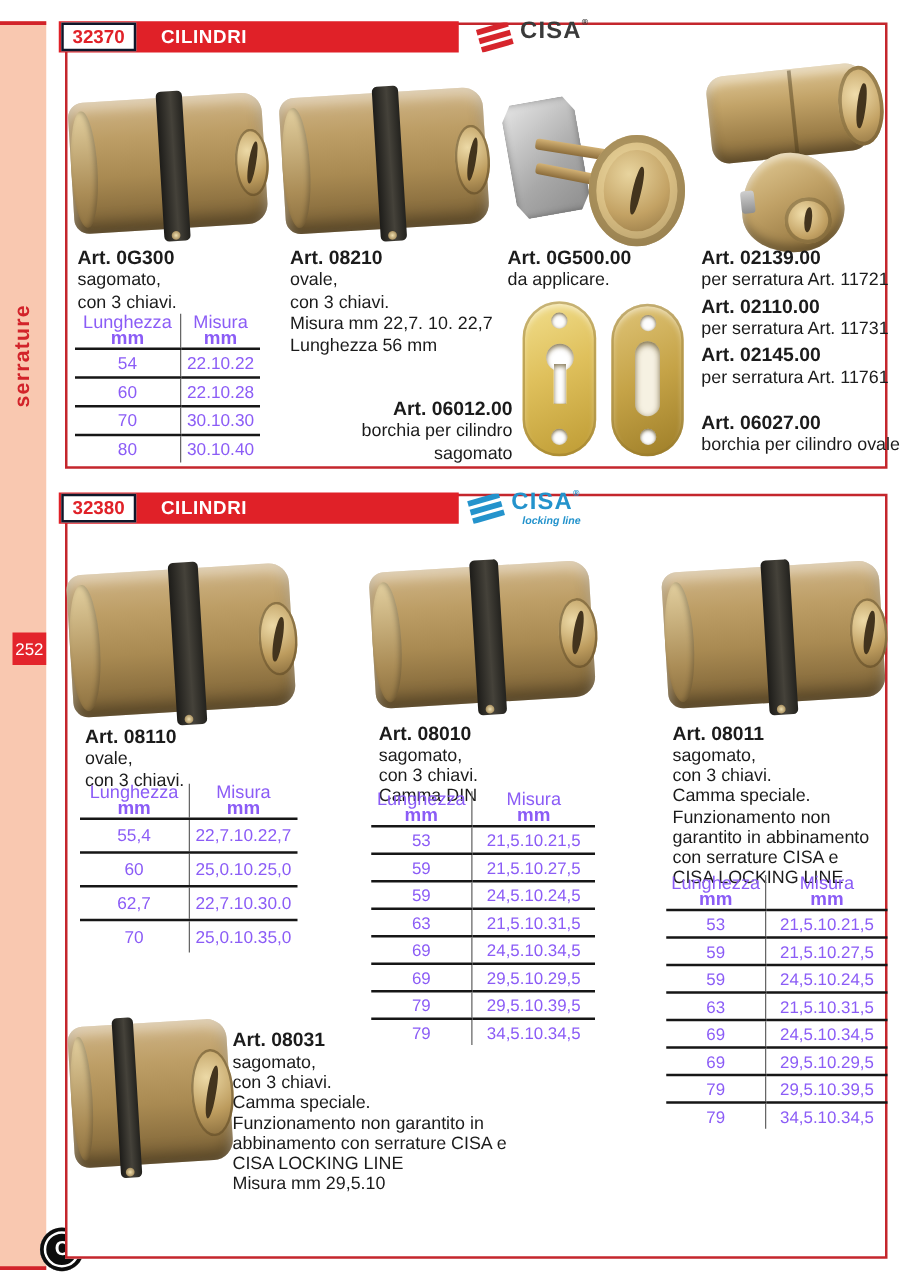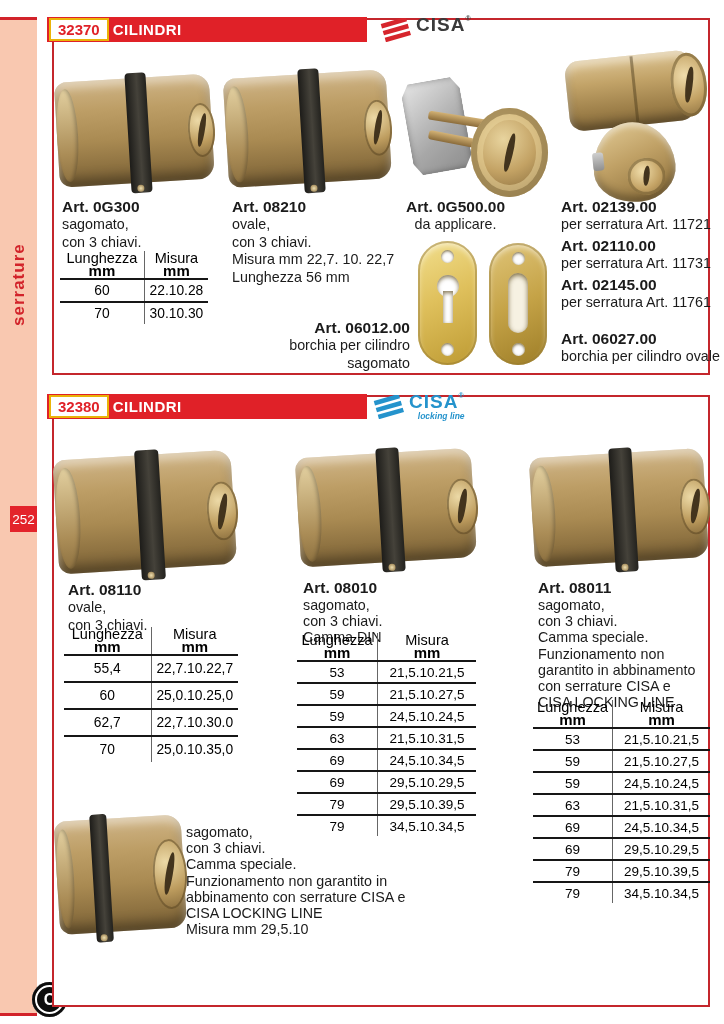--- a/index.html
+++ b/index.html
@@ -15,41 +15,41 @@
               font-weight:normal;font-size:13.5px;display:flex;align-items:center;justify-content:center;}
   .corner-logo{position:absolute;left:32px;top:982px;width:35px;height:35px;border-radius:50%;background:#0d0d0d;
                box-shadow:inset 0 0 0 3px #0d0d0d, inset 0 0 0 5px #fff;
                display:flex;align-items:center;justify-content:center;color:#fff;font-weight:bold;font-size:16px;}
 
   
   .box{position:absolute;border:2px solid #c4262c;background:#fff;}
   .box1{left:52px;top:18px;width:654px;height:353px;}
   .box2{left:52px;top:395px;width:654px;height:608px;}
   .bar{position:absolute;height:25px;width:320px;background:#e02128;display:flex;align-items:center;}
-  .chip{background:#fff;border:2px solid #eab308;color:#e02128;font-weight:bold;font-size:15px;
+  .chip{background:#fff;border:2px solid #0f172a;color:#e02128;font-weight:bold;font-size:15px;
         padding:0 7px;margin-left:2px;height:19px;line-height:19px;}
-  .bar-title{color:#fff;font-weight:bold;font-size:15px;margin-left:4px;letter-spacing:.5px;}
+  .bar-title{color:#fff;font-weight:bold;font-size:15px;margin-left:20px;letter-spacing:.5px;}
 
   .cisa{position:absolute;display:flex;align-items:flex-start;gap:4px;}
   .cisa svg{display:block;margin-top:3px;}
   .cisa-text{font-weight:800;font-size:19px;letter-spacing:1px;line-height:1;}
   .cisa-text sup{font-size:7px;vertical-align:top;}
   .cisa.red .cisa-text{color:#3a3a3a;}
   .cisa.blue .cisa-text{color:#2493cc;}
   .tagline{display:block;font-size:8.5px;font-style:italic;font-weight:700;color:#2493cc;text-align:right;margin-top:1px;letter-spacing:0;}
 
   
   .tb{position:absolute;}
   .art{font-weight:bold;font-size:15.5px;line-height:18px;}
   .desc{font-size:14.3px;line-height:17.5px;white-space:pre-line;}
   .desc.tight{line-height:16.2px;}
   .ralign{text-align:right;}
 
   
-  .spec-table{position:absolute;border-collapse:collapse;color:#000000;}
+  .spec-table{position:absolute;border-collapse:collapse;color:#8b5cf6;}
   .spec-table th{font-weight:400;font-size:14.5px;text-align:center;padding:0 3px 2px;line-height:1.05;
                  border-bottom:2px solid #161616;}
   .spec-table th .unit{display:block;font-size:15px;line-height:10px;font-weight:bold;}
   .spec-table th:first-child,.spec-table td:first-child{border-right:1px solid #666;}
   .spec-table td{text-align:center;font-size:13.8px;line-height:17px;padding:2px 3px;}
   .spec-table tbody tr:not(:first-child) td{border-top:2px solid #161616;}
   .tbl-g300{left:60px;top:251px;width:148px;}
   .tbl-g300 th:first-child{width:57%;}
   .tbl-08110{left:64px;top:627px;width:174px;}
   .tbl-08110 th:first-child{width:50%;}
@@ -217,45 +217,53 @@
   </div>
   <table class="spec-table tbl-g300">
       <thead>
         <tr>
           <th>Lunghezza<span class="unit">mm</span></th>
           <th>Misura<span class="unit">mm</span></th>
         </tr>
       </thead>
       <tbody>
         <tr>
+          <td>54</td>
+          <td>22.10.22</td>
+        </tr>
+        <tr>
           <td>60</td>
           <td>22.10.28</td>
         </tr>
         <tr>
           <td>70</td>
           <td>30.10.30</td>
+        </tr>
+        <tr>
+          <td>80</td>
+          <td>30.10.40</td>
         </tr>
       </tbody>
     </table>
 
   <div class="tb" style="left:232px;top:198px;">
     <div class="art">Art. 08210</div>
     <div class="desc">ovale,
 con 3 chiavi.
 Misura mm 22,7. 10. 22,7
 Lunghezza 56 mm</div>
   </div>
 
   <div class="tb ralign" style="left:238px;top:319px;width:172px;">
     <div class="art">Art. 06012.00</div>
     <div class="desc">borchia per cilindro
 sagomato</div>
   </div>
 
-  <div class="tb" style="left:406px;top:198px;text-align:center;">
+  <div class="tb" style="left:406px;top:198px;">
     <div class="art">Art. 0G500.00</div>
     <div class="desc">da applicare.</div>
   </div>
 
   <div class="tb" style="left:561px;top:198px;">
     <div class="art">Art. 02139.00</div>
     <div class="desc">per serratura Art. 11721</div>
   </div>
   <div class="tb" style="left:561px;top:237px;">
     <div class="art">Art. 02110.00</div>
@@ -451,20 +459,21 @@
           <td>29,5.10.39,5</td>
         </tr>
         <tr>
           <td>79</td>
           <td>34,5.10.34,5</td>
         </tr>
       </tbody>
     </table>
 
   <div class="tb" style="left:186px;top:824px;">
+    <div class="art">Art. 08031</div>
     <div class="desc tight">sagomato,
 con 3 chiavi.
 Camma speciale.
 Funzionamento non garantito in
 abbinamento con serrature CISA e
 CISA LOCKING LINE
 Misura mm 29,5.10</div>
   </div>
 
 </div>

